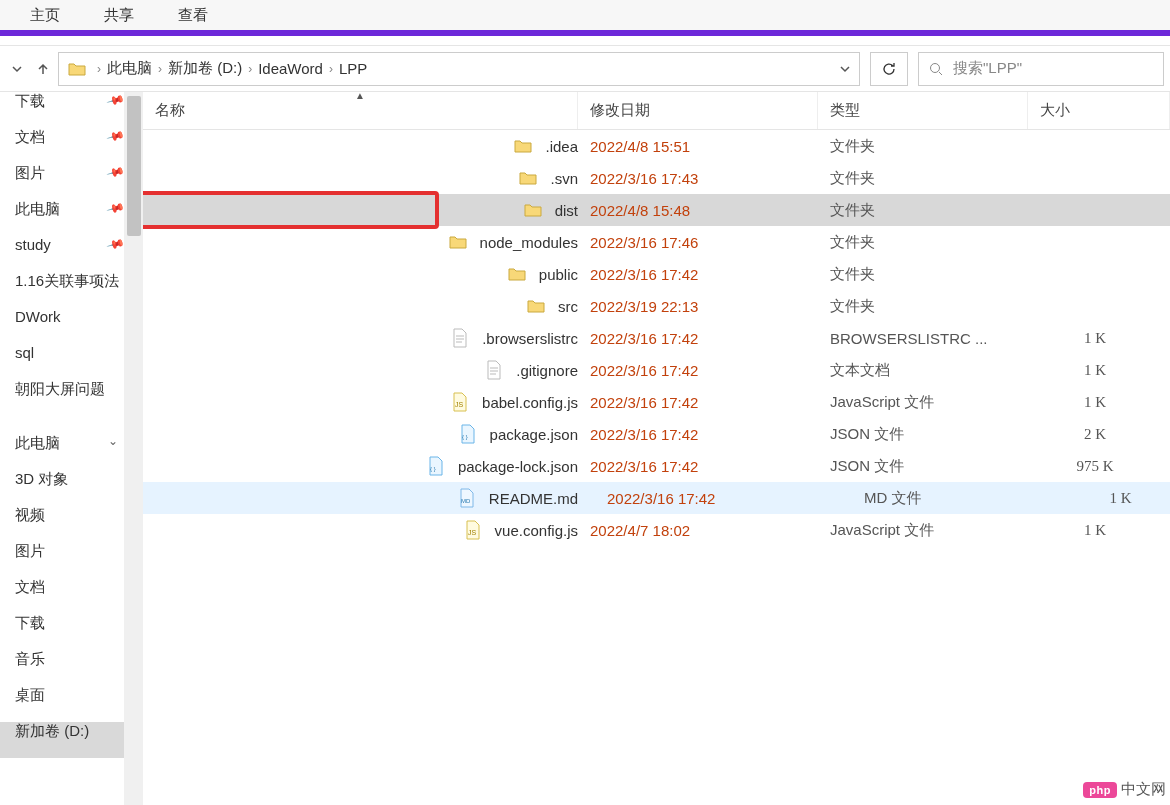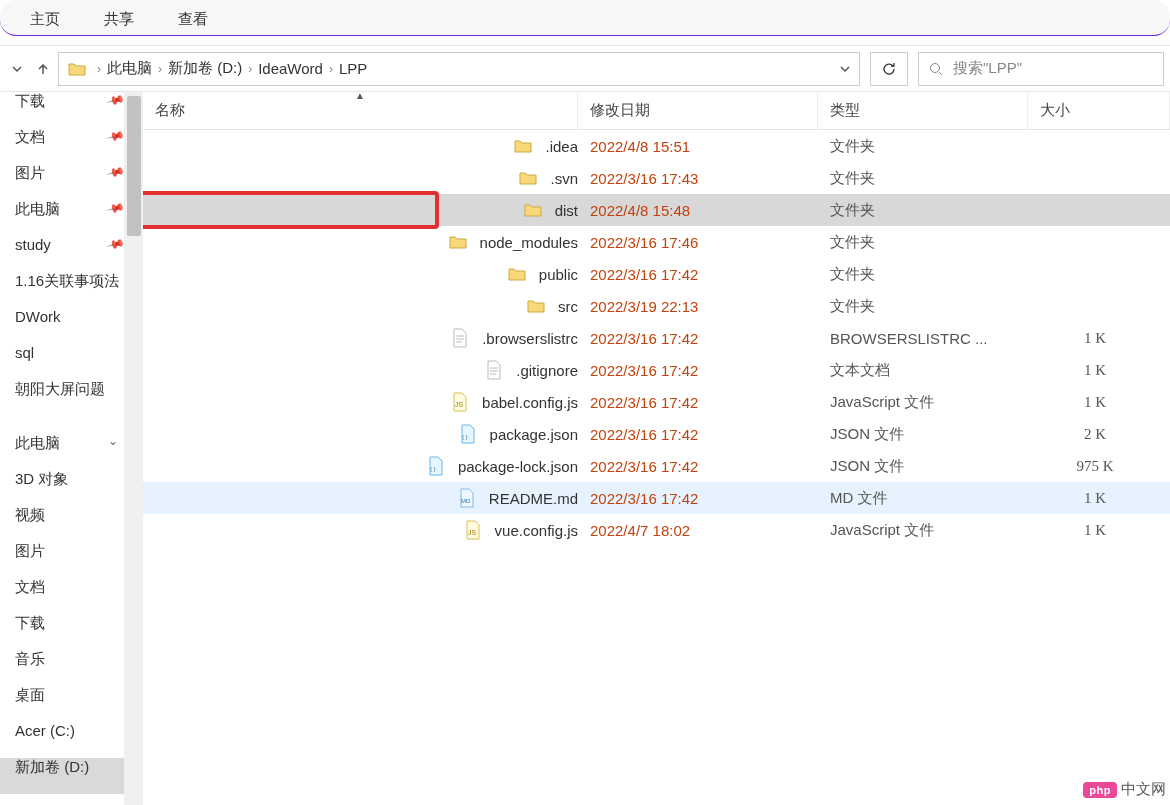--- a/index.html
+++ b/index.html
@@ -1,18 +1,18 @@
 <!DOCTYPE html>
 <html><head>
 <meta charset="utf-8">
 <style>
   * { margin: 0; padding: 0; box-sizing: border-box; font-family: "Microsoft YaHei", "Segoe UI", sans-serif; }
   body { background: #fff; color: #333; font-size: 15px; width: 1170px; height: 805px; overflow: hidden; position: relative; }
   
-  .ribbon { display: flex; align-items: flex-end; height: 36px; border-bottom: 1px solid #6d28d9; background: #f7f7f7; padding-left: 8px; gap: 0; border-radius: 16px; }
+  .ribbon { display: flex; align-items: flex-start; height: 36px; border-bottom: 6px solid #6d28d9; background: #f7f7f7; padding-left: 8px; gap: 0; }
   .ribbon-tab { padding: 6px 22px; font-size: 15px; color: #333; cursor: default; }
   .ribbon-blank { height: 10px; background: #fff; border-bottom: 1px solid #e5e5e5; }
   
   .navrow { display: flex; align-items: center; height: 46px; padding: 0 6px; gap: 4px; border-bottom: 1px solid #e5e5e5; }
   .nav-arrow { width: 22px; height: 28px; display: flex; align-items: center; justify-content: center; }
   .nav-arrow svg { stroke: #555; }
   .addr-wrap { flex: 1; height: 34px; border: 1px solid #ccc; display: flex; align-items: center; padding: 0 4px; background: #fff; }
   .addr-icon { width: 20px; height: 20px; margin: 0 4px; }
   .crumb-sep { margin: 0 6px; color: #888; font-size: 12px; }
   .crumb { color: #333; }
@@ -34,21 +34,21 @@
   .cols { display: flex; align-items: center; height: 38px; border-bottom: 1px solid #e5e5e5; color: #444; font-size: 15px; }
   .col { border-right: 1px solid #eee; padding-left: 12px; height: 100%; display: flex; align-items: center; position: relative; }
   .col-name { width: 435px; }
   .col-date { width: 240px; }
   .col-type { width: 210px; }
   .col-size { flex: 1; }
   .sort-ind { position: absolute; left: 50%; top: -2px; transform: translateX(-50%); font-size: 10px; color: #555; }
   .rows { }
   .row { display: flex; align-items: center; height: 32px; font-size: 15px; position: relative; }
   .row.sel { background: #d8d8d8; }
-  .row.hover { background: #e6f3ff; }
+  .row.hover { background: #e6f3ff; gap: 17px; }
   .row .c-name { width: 435px; display: flex; align-items: center; padding-left: 30px; gap: 12px; justify-content: flex-end; }
   .row .c-date { width: 240px; color: #c2410c; padding-left: 12px; }
   .row .c-type { width: 210px; color: #555; padding-left: 12px; }
   .row .c-size { flex: 1; color: #555; text-align: center; padding-right: 8px; font-family: Liberation Serif, serif; }
   .ficon { width: 20px; height: 20px; display: flex; align-items: center; justify-content: center; }
   .highlight-box { position: absolute; border: 4px solid #e43030; border-radius: 4px; height: 38px; width: 302px; left: -6px; top: -3px; pointer-events: none; }
   
   .watermark { position: absolute; right: 4px; bottom: 6px; display: flex; align-items: center; gap: 4px; }
   .wm-badge { background: #ec4899; color: #fff; font-size: 11px; font-weight: bold; padding: 2px 6px; border-radius: 4px; letter-spacing: 0.5px; }
   .wm-text { font-size: 15px; color: #555; }
@@ -162,23 +162,20 @@
       </div>
       <div class="side-item">
         <span>下载</span>
       </div>
       <div class="side-item">
         <span>音乐</span>
       </div>
       <div class="side-item">
         <span>桌面</span>
       </div>
-      <div class="side-item">
-        <span>Acer (C:)</span>
-      </div>
       <div class="side-item sel">
         <span>新加卷 (D:)</span>
       </div>
     </div>
   <div class="vscroll">
     <div class="vthumb"></div>
   </div>
 
   <div class="main">
     <div class="cols">

